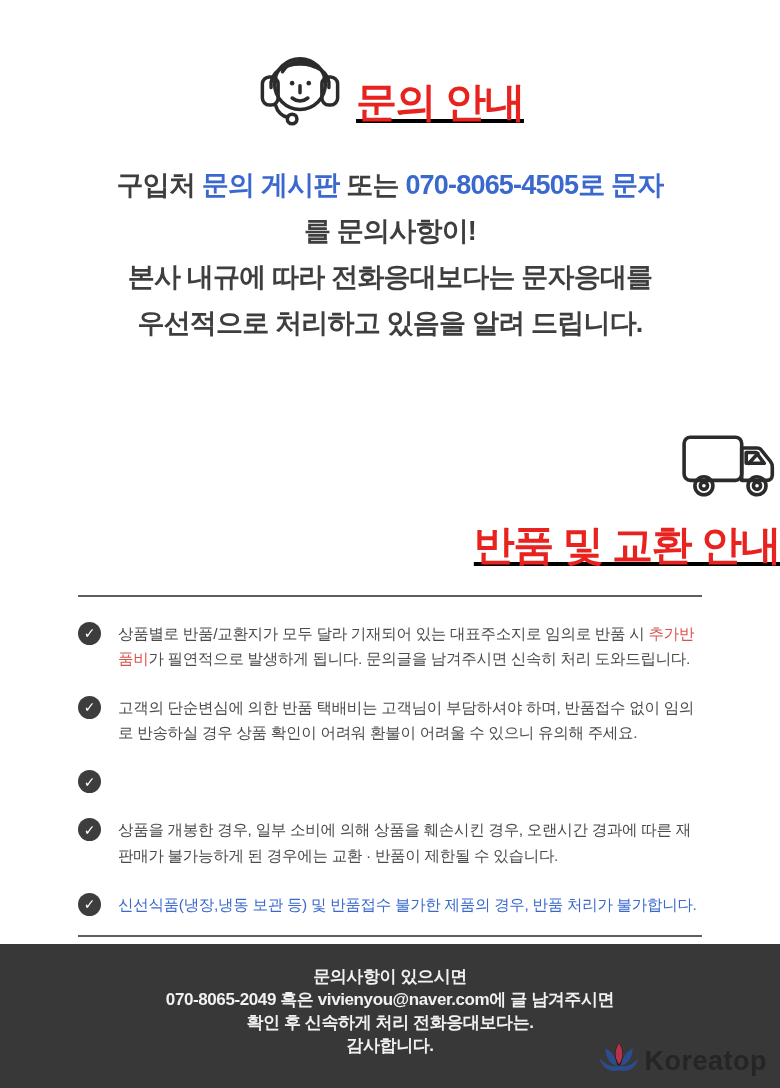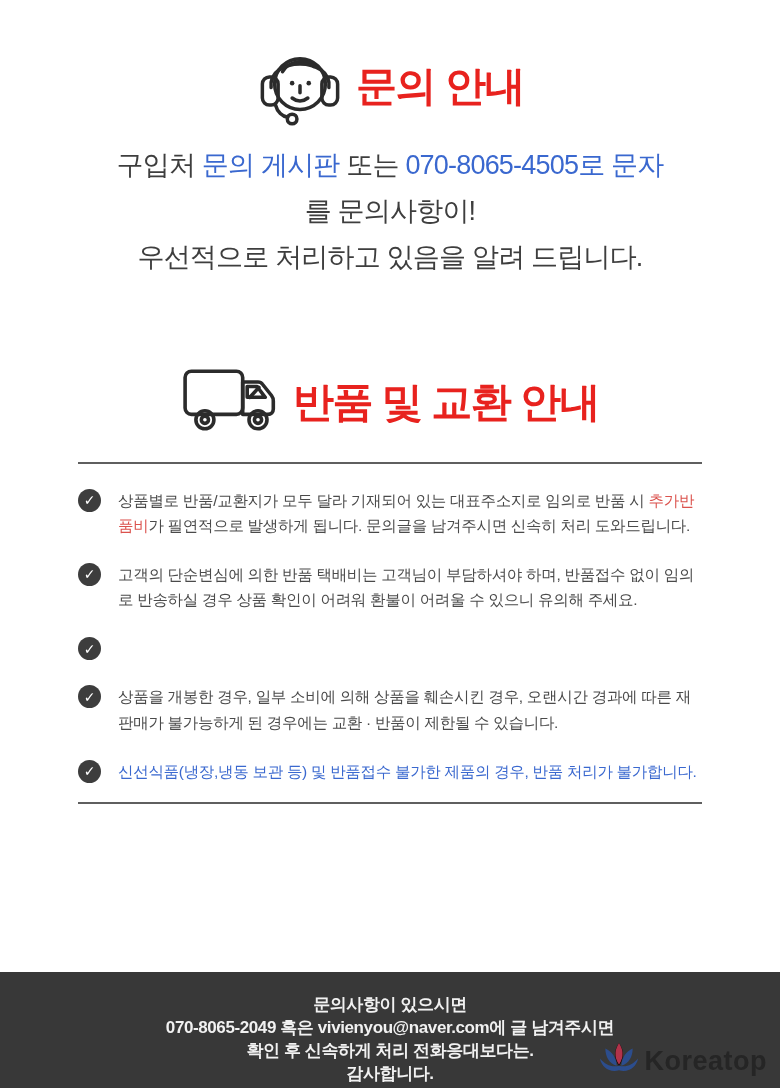--- a/index.html
+++ b/index.html
@@ -1,39 +1,39 @@
 <!DOCTYPE html>
 <html><head>
 <meta charset="utf-8">
 <style>
   * { margin:0; padding:0; box-sizing:border-box; }
   body { background:#ffffff; font-family:"Liberation Sans","DejaVu Sans",sans-serif; }
   .page { position:relative; width:780px; height:1088px; background:#ffffff; margin:0 auto; overflow:hidden; }
 
   
-  .sec-header { display:flex; justify-content:center; align-items:center; gap:12px; }
+  .sec-header { display:flex; justify-content:center; align-items:flex-end; gap:12px;text-decoration:underline; }
   .inquiry-header { padding-top:42px; }
-  .returns-header { margin-top:84px; }
+  .returns-header { margin-top:84px;flex-direction:column; }
   .red-title { font-size:41px; font-weight:800; color:#e8221e; letter-spacing:-1.5px; white-space:nowrap; }
 
   
-  .intro { margin-top:12px; text-align:center; font-size:27px; line-height:46px; color:#3e3e3e; letter-spacing:-0.8px; font-weight:400; }
+  .intro { margin-top:32px; text-align:center; font-size:27px; line-height:46px; color:#3e3e3e; letter-spacing:-0.8px; font-weight:700; }
   .blue { color:#3a68cf; }
 
   
   .rule { width:624px; margin:0 auto; border-top:2px solid #5f5f5f; }
   .rule-top { margin-top:22px; }
   .rule-bottom { margin-top:16px; }
   .policy-list { width:624px; margin:0 auto; padding-bottom:2px; }
   .policy-item { display:flex; align-items:flex-start; gap:17px; margin-top:24px; font-size:15.5px; line-height:1.62; color:#4a4a4a; letter-spacing:-0.3px; }
   .check { flex:0 0 23px; width:23px; height:23px; margin-top:1px; border-radius:50%; background:#3d3d3d; color:#ffffff; font-size:14px; font-weight:bold; display:flex; align-items:center; justify-content:center; }
   .hl-red { color:#db524d; }
 
   
-  .footer { position:absolute; left:0; bottom:0; width:780px; height:116px; background:#383838; color:#f1f1f1; text-align:center; padding-top:21px; font-size:17px; line-height:23px; font-weight:600; letter-spacing:-0.4px; }
+  .footer { position:absolute; left:0; bottom:0; width:780px; height:144px; background:#383838; color:#f1f1f1; text-align:center; padding-top:21px; font-size:17px; line-height:23px; font-weight:600; letter-spacing:-0.4px; }
   .logo { position:absolute; right:13px; bottom:7px; display:flex; align-items:center; gap:5px; }
   .logo-text { font-size:27px; font-weight:600; color:#252525; letter-spacing:0.5px; }
 
   .icon-stroke { stroke:#2b2b2b; stroke-width:4; fill:none; stroke-linecap:round; stroke-linejoin:round; }
 </style>
 </head>
 <body>
 
 <div class="page">
 
@@ -52,20 +52,21 @@
         <path class="icon-stroke" d="M22,72 C24,80 30,85 36,86" stroke-width="3.5"></path>
         <circle class="icon-stroke" cx="41" cy="88" r="5.5" stroke-width="3.5" fill="#ffffff"></circle>
       </svg>
     </span>
     <div class="red-title">문의 안내</div>
   </div>
 
   <div class="intro">
     <div><span>구입처 </span><span class="blue">문의 게시판</span><span> 또는 </span><span class="blue">070-8065-4505로 문자</span></div>
     <div>를 문의사항이!</div>
+    <div>본사 내규에 따라 전화응대보다는 문자응대를</div>
     <div>우선적으로 처리하고 있음을 알려 드립니다.</div>
   </div>
 
   <div class="sec-header returns-header">
     <span>
       <svg width="100" height="72" viewBox="0 0 110 80">
         <rect class="icon-stroke" x="4" y="8" width="64" height="48" rx="7"></rect>
         <path class="icon-stroke" d="M68,20 L85,20 C87,20 89,21 90,22.5 L100,35 C101.5,37 102,39 102,41 L102,50 C102,53.5 99.5,56 96,56 L68,56 Z"></path>
         <path class="icon-stroke" d="M73,25 L84,25 L93,37 L73,37 Z" stroke-width="3.2"></path>
         <path class="icon-stroke" d="M76,37 L86,26" stroke-width="3.2"></path>

